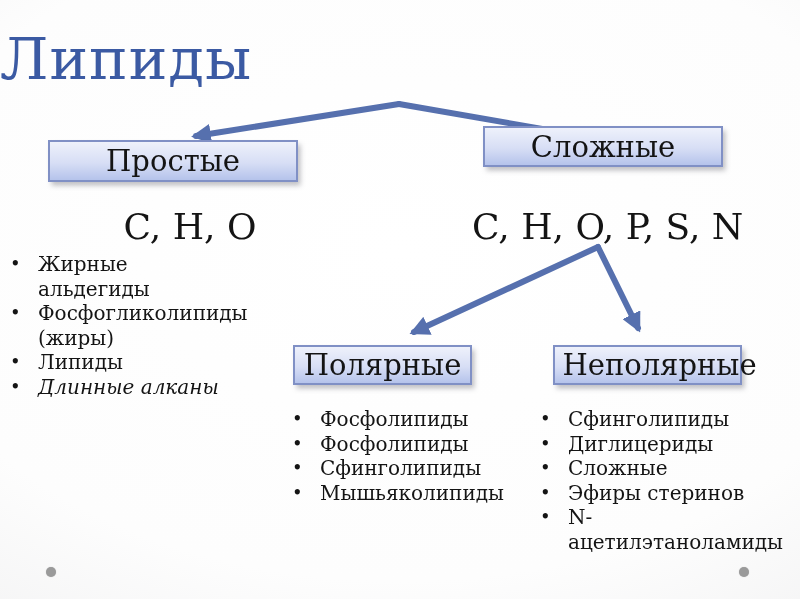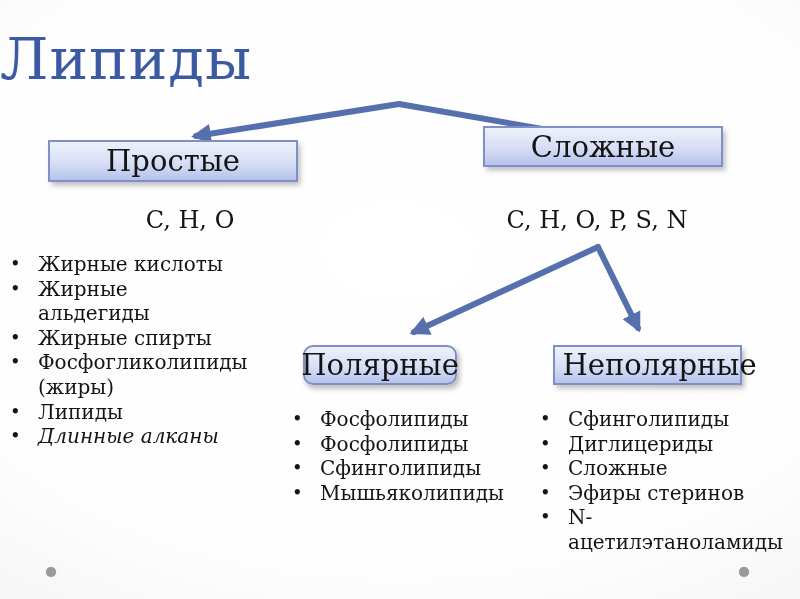--- a/index.html
+++ b/index.html
@@ -26,25 +26,25 @@
     position: absolute; box-sizing: border-box;
     border: 2px solid var(--box-border, #8090c5);
     background: linear-gradient(180deg,
       var(--box-top, #eef1fb) 0%, var(--box-mid, #d7def5) 55%, var(--box-bottom, #b5c3eb) 100%);
     box-shadow: 2.5px 3.5px 5px rgba(90,90,100,0.38);
     display: flex; align-items: center; justify-content: center;
     font-size: 29px; color: var(--text-color, #141414);
   }
   .box-simple   { left: 48px;  top: 140px; width: 250px; height: 42px; }
   .box-complex  { left: 483px; top: 126px; width: 240px; height: 41px; }
-  .box-polar    { left: 303px; top: 345px; width: 154px; height: 40px; border-radius: 10px; }
+  .box-polar    { left: 293px; top: 345px; width: 179px; height: 40px; }
   .box-nonpolar { left: 553px; top: 345px; width: 189px; height: 40px; padding-left: 24px; }
   .formula {
     position: absolute; text-align: center;
-    font-size: 24px; color: var(--text-color, #141414); white-space: nowrap;
+    font-size: 36px; color: var(--text-color, #141414); white-space: nowrap;
   }
   .formula-simple  { left: 65px;  width: 250px; top: 206px; }
   .formula-complex { left: 472px; width: 250px; top: 206px; }
   ul.blist {
     position: absolute; margin: 0; padding: 0; list-style: none;
     font-size: 20px; line-height: 24.6px; color: var(--text-color, #141414);
   }
   ul.blist li { position: relative; padding-left: 30px; }
   ul.blist li::before {
     content: "\2022"; position: absolute; left: 2px; top: 0;
@@ -93,23 +93,21 @@
     <span>Простые</span>
   </div>
   <div class="box box-complex">
     <span>Сложные</span>
   </div>
 
   <div class="formula formula-simple">C, H, O</div>
   <div class="formula formula-complex">C, H, O, P, S, N</div>
 
   <ul class="blist list-simple">
-      <li>Жирные кислоты</li>
       <li>Жирные альдегиды</li>
-      <li>Жирные спирты</li>
       <li>Фосфогликолипиды (жиры)</li>
       <li>Липиды</li>
       <li class="italic">Длинные алканы</li>
     </ul>
 
   <div class="box box-polar">
     <span>Полярные</span>
   </div>
   <div class="box box-nonpolar">
     <span>Неполярные</span>

